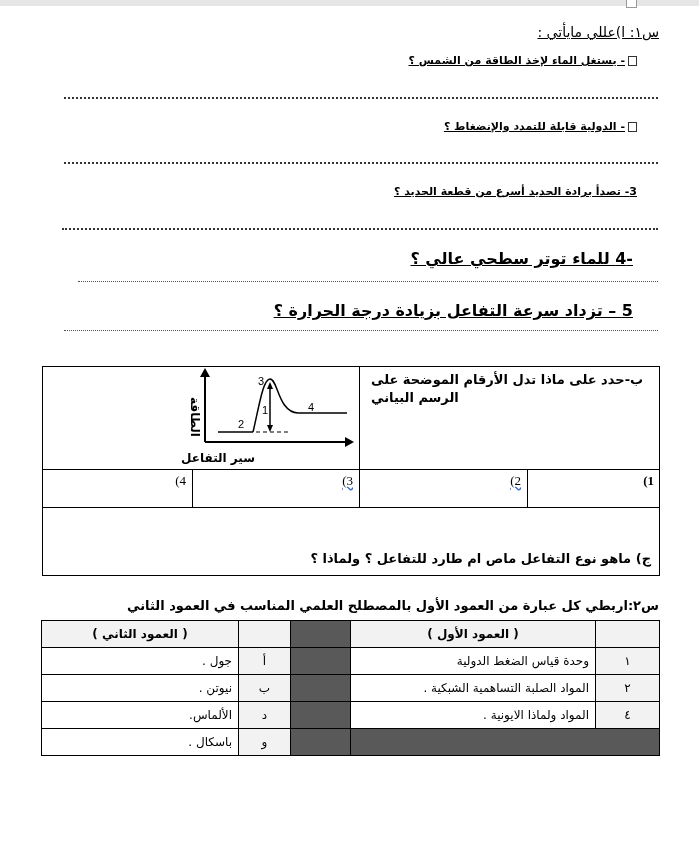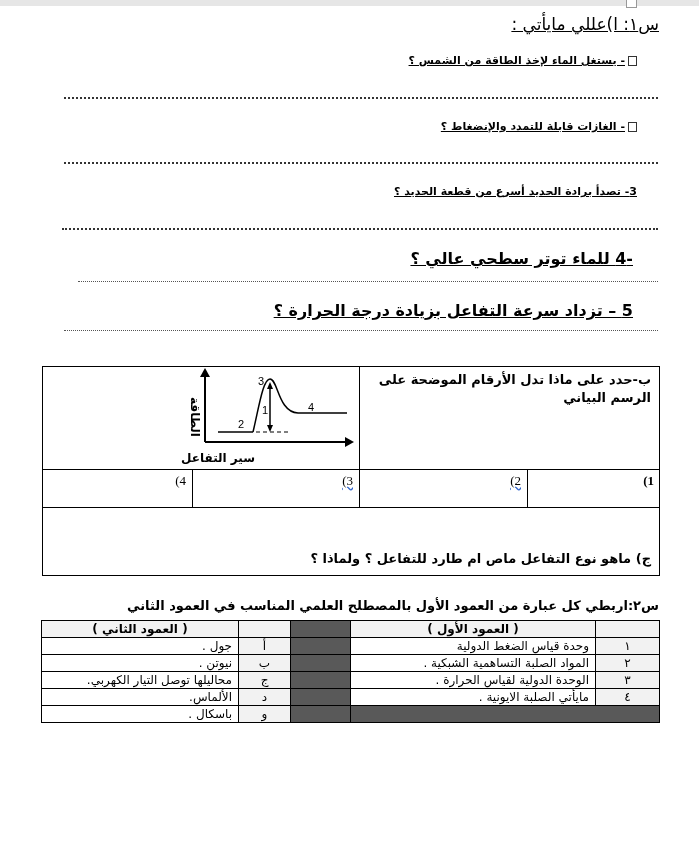--- a/index.html
+++ b/index.html
@@ -2,42 +2,42 @@
 <html><head>
 <meta charset="utf-8">
 <style>
   html, body { margin:0; padding:0; }
   body { width:699px; height:843px; background:#ffffff; position:relative; overflow:hidden;
          font-family:"DejaVu Sans", sans-serif; color:#000; }
   .topbar { position:absolute; left:0; top:0; width:699px; height:6px; background:#e6e6e6; }
   .topbar .box { position:absolute; right:62px; top:-2px; width:9px; height:8px; border:1px solid #999; background:#fff; }
   .rtl { direction:rtl; }
   .abs { position:absolute; }
-  .title { right:40px; top:14px; font-size:17px; font-weight:normal; text-decoration:underline; }
+  .title { right:40px; top:24px; font-size:14px; font-weight:normal; text-decoration:underline; }
   .q-small { font-size:11px; font-weight:bold; text-decoration:underline; white-space:nowrap; }
   .q-big { font-size:16px; font-weight:bold; text-decoration:underline; white-space:nowrap; }
   .dots { position:absolute; border-top:2px dotted #333; height:0; }
   .dots.thin { border-top:1px dotted #555; }
   .sq { display:inline-block; width:7px; height:8px; border:1px solid #333; vertical-align:middle; margin-left:3px; }
   .squig-blue { text-decoration:underline wavy #36c; }
 
   
   .boxb { position:absolute; left:42px; top:366px; width:618px; height:210px; border:1px solid #000; box-sizing:border-box; }
   .boxb .vline { position:absolute; left:316px; top:0; width:1px; height:102px; background:#000; }
   .boxb .hline1 { position:absolute; left:0; top:102px; width:100%; height:1px; background:#000; }
   .boxb .hline2 { position:absolute; left:0; top:140px; width:100%; height:1px; background:#000; }
   .boxb .c { position:absolute; top:102px; height:38px; border-right:1px solid #000; box-sizing:border-box; }
-  .b-text { position:absolute; right:8px; top:4px; width:280px; font-size:13px; font-weight:bold; direction:rtl; text-align:right; line-height:18px; }
+  .b-text { position:absolute; right:8px; top:4px; width:280px; font-size:13px; font-weight:bold; direction:rtl; text-align:left; line-height:18px; }
   .cell-lbl { position:absolute; top:4px; right:6px; font-family:"Liberation Serif", serif; font-size:13px; }
   .c-question { position:absolute; right:8px; top:158px; font-size:13px; font-weight:bold; direction:rtl; white-space:nowrap;margin-top:26px; }
 
   
   .s2-title { position:absolute; right:40px; top:598px; font-size:13px; font-weight:bold; direction:rtl; white-space:nowrap; }
   table.match { position:absolute; left:41px; top:620px; border-collapse:collapse; direction:ltr; font-size:12px; }
-  table.match td { border:1px solid #000; height:17px; padding:0 6px; box-sizing:border-box; }
+  table.match td { border:1px solid #000; height:27px; padding:0 6px; box-sizing:border-box; }
   .col2 { width:197px; text-align:right; direction:rtl; }
   .colL2 { width:52px; background:#f2f2f2; text-align:center; }
   .dark { width:60px; background:#595959; }
   .col1 { width:245px; text-align:right; direction:rtl; }
   .colN { width:64px; background:#f2f2f2; text-align:center; }
   .hdr { font-weight:bold; text-align:center !important; }
   tr.hdrrow td { background:#f2f2f2; }
   tr.hdrrow td.dark { background:#595959; }
   tr.hdrrow td.col1, tr.hdrrow td.col2 { background:#f2f2f2; }
 </style>
@@ -49,21 +49,21 @@
   </div>
 
 <div class="abs title rtl">س١: ا)عللي مايأتي :</div>
 
 <div class="abs rtl q-small" style="right:62px; top:54px;">
   <span class="sq"></span><span>- يستغل الماء لإخذ الطاقة من الشمس ؟</span>
 </div>
 <div class="dots" style="left:64px; width:594px; top:97px;"></div>
 
 <div class="abs rtl q-small" style="right:62px; top:120px;">
-  <span class="sq"></span><span>- الغازات قابلة للتمدد والإنضغاط ؟</span>
+  <span class="sq"></span><span>- الدولية قابلة للتمدد والإنضغاط ؟</span>
 </div>
 <div class="dots" style="left:64px; width:594px; top:162px;"></div>
 
 <div class="abs rtl q-small" style="right:62px; top:185px;">3- تصدأ برادة الحديد أسرع من قطعة الحديد ؟</div>
 <div class="dots" style="left:62px; width:596px; top:228px;"></div>
 
 <div class="abs rtl q-big" style="right:66px; top:249px;">-4  للماء توتر سطحي عالي ؟</div>
 <div class="dots thin" style="left:78px; width:580px; top:281px;"></div>
 
 <div class="abs rtl q-big" style="right:66px; top:301px;text-align:center;">5 – تزداد سرعة التفاعل بزيادة درجة الحرارة ؟</div>
@@ -130,31 +130,24 @@
     <td class="colN">١</td>
   </tr>
   <tr>
     <td class="col2">نيوتن .</td>
     <td class="colL2">ب</td>
     <td class="dark"></td>
     <td class="col1">المواد الصلبة التساهمية الشبكية  .</td>
     <td class="colN">٢</td>
   </tr>
   <tr>
-    <td class="col2">محاليلها توصل التيار الكهربي.</td>
-    <td class="colL2">ج</td>
-    <td class="dark"></td>
-    <td class="col1">الوحدة الدولية لقياس الحرارة  .</td>
-    <td class="colN">٣</td>
-  </tr>
-  <tr>
     <td class="col2">الألماس.</td>
     <td class="colL2">د</td>
     <td class="dark"></td>
-    <td class="col1">مايأتي الصلبة الايونية .</td>
+    <td class="col1">المواد ولماذا الايونية .</td>
     <td class="colN">٤</td>
   </tr>
   <tr>
     <td class="col2">باسكال .</td>
     <td class="colL2">و</td>
     <td class="dark"></td>
     <td class="dark" colspan="2"></td>
   </tr>
 </tbody>
   </table>

